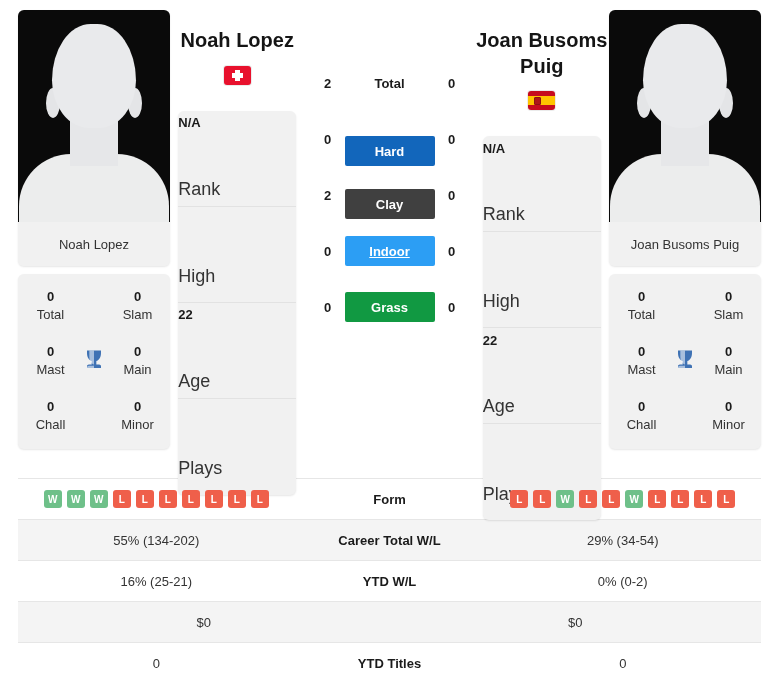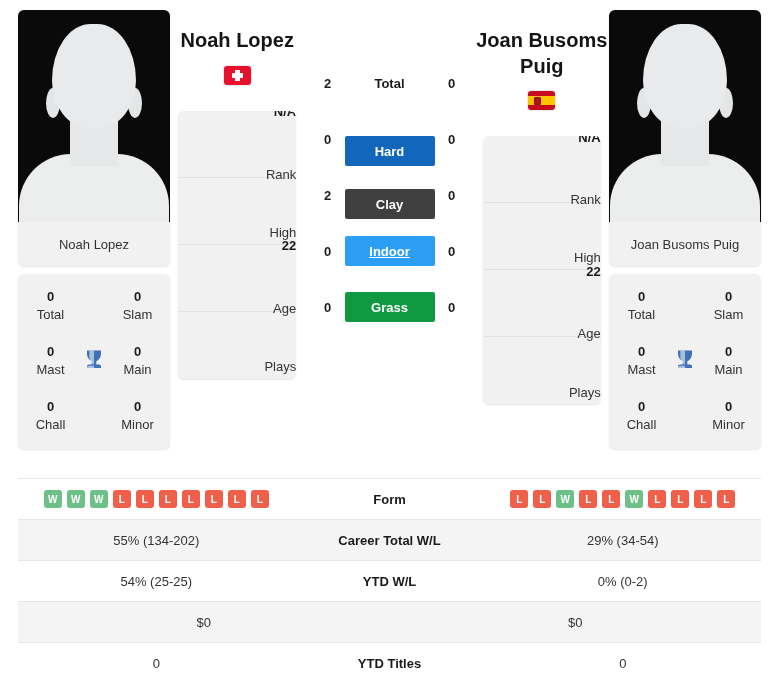--- a/index.html
+++ b/index.html
@@ -159,30 +159,30 @@
 
   .info-card {
     margin-top: 26px;
     width: 118px;
     background: #f1f1f1;
     border-radius: 6px;
     box-shadow: 0 1px 2px rgba(0,0,0,0.10);
     overflow: hidden;
   }
   .info-sec {
-    height: 67px;
+    height: 96px;
     display: flex;
     flex-direction: column;
-    align-items: flex-end;
+    align-items: flex-start;
     justify-content: center;
     border-bottom: 1px solid #e2e2e2;
   }
   .info-sec:last-child { border-bottom: none; }
   .info-sec .v { font-size: 13px; font-weight: 700; color: #1b1b1b; line-height: 1.4; }
-  .info-sec .k { font-size: 13px; color: #333; line-height: 1.4; margin-top: 44px; }
+  .info-sec .k { font-size: 18px; color: #333; line-height: 1.4; margin-top: 44px; }
 
   
   .center-col {
     width: 170px;
     flex: 0 0 170px;
     display: flex;
     flex-direction: column;
     align-items: center;
     padding-top: 58px;
   }
@@ -471,21 +471,21 @@
             <div class="badge l">L</div>
           </div>
         </div>
       </div>
       <div class="trow alt">
         <div class="tcell">55% (134-202)</div>
         <div class="tcell mid">Career Total W/L</div>
         <div class="tcell">29% (34-54)</div>
       </div>
       <div class="trow">
-        <div class="tcell">54% (25-25)</div>
+        <div class="tcell">16% (25-21)</div>
         <div class="tcell mid">YTD W/L</div>
         <div class="tcell">0% (0-2)</div>
       </div>
       <div class="trow alt">
         <div class="tcell">$0</div>
         <div class="tcell">$0</div>
       </div>
       <div class="trow">
         <div class="tcell">0</div>
         <div class="tcell mid">YTD Titles</div>

